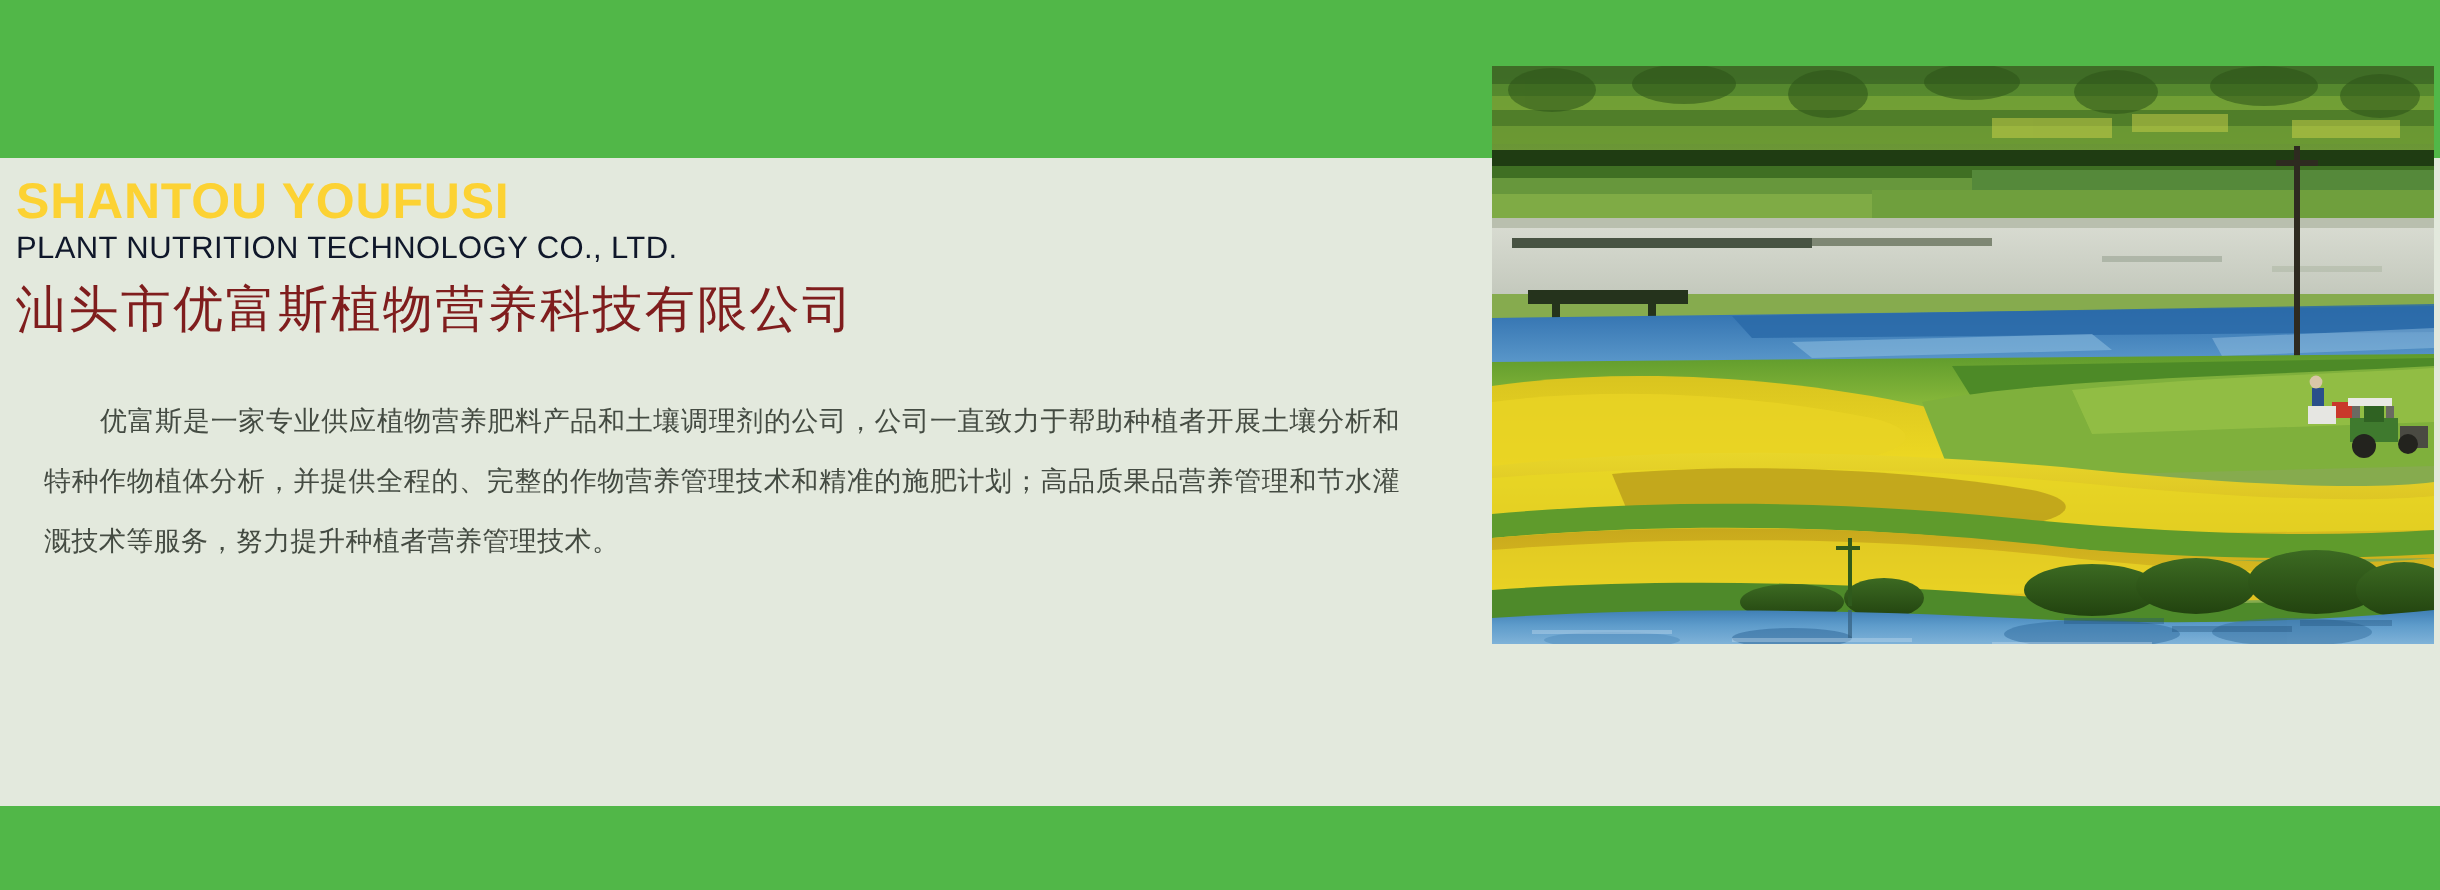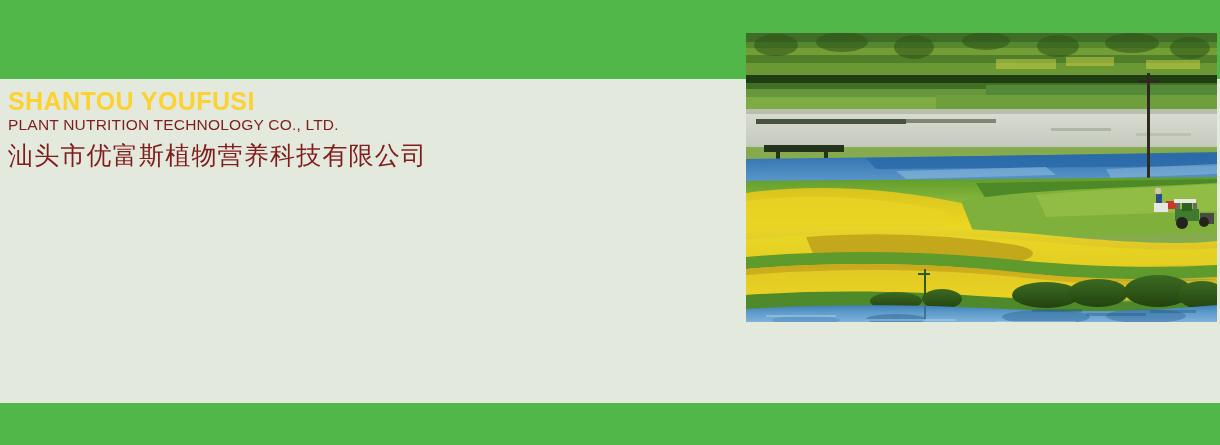--- a/index.html
+++ b/index.html
@@ -54,21 +54,21 @@
     letter-spacing: 0.4px;
     color: #fcd233;
     line-height: 1.05;
     white-space: nowrap;
   }
   .brand-sub {
     margin-top: 2px;
     font-size: 15.5px;
     font-weight: normal;
     letter-spacing: 0.2px;
-    color: #7f1d1d;
+    color: #0f172a;
     line-height: 1.1;
     white-space: nowrap;
   }
   .brand-cn {
     margin-top: 7px;
     font-size: 25px;
     color: #7f1d1d;
     letter-spacing: 1.2px;
     line-height: 1.2;
     white-space: nowrap;
@@ -111,20 +111,21 @@
   <div class="band-bottom"></div>
 
   <div class="content"></div>
 
   <div class="brand-block">
     <div class="brand-en">SHANTOU YOUFUSI</div>
     <div class="brand-sub">PLANT NUTRITION TECHNOLOGY CO., LTD.</div>
     <div class="brand-cn">汕头市优富斯植物营养科技有限公司</div>
   </div>
 
+  <div class="paragraph">优富斯是一家专业供应植物营养肥料产品和土壤调理剂的公司，公司一直致力于帮助种植者开展土壤分析和特种作物植体分析，并提供全程的、完整的作物营养管理技术和精准的施肥计划；高品质果品营养管理和节水灌溉技术等服务，努力提升种植者营养管理技术。</div>
 
   <div class="photo">
     <svg viewBox="0 0 471 289" preserveAspectRatio="none">
       <defs>
         <linearGradient id="skyRow" x1="0" y1="0" x2="0" y2="1">
           <stop offset="0" stop-color="#4c7a2c"></stop>
           <stop offset="1" stop-color="#6f9a37"></stop>
         </linearGradient>
         <linearGradient id="riceFarGrad" x1="0" y1="0" x2="0" y2="1">
           <stop offset="0" stop-color="#8cb64a"></stop>

